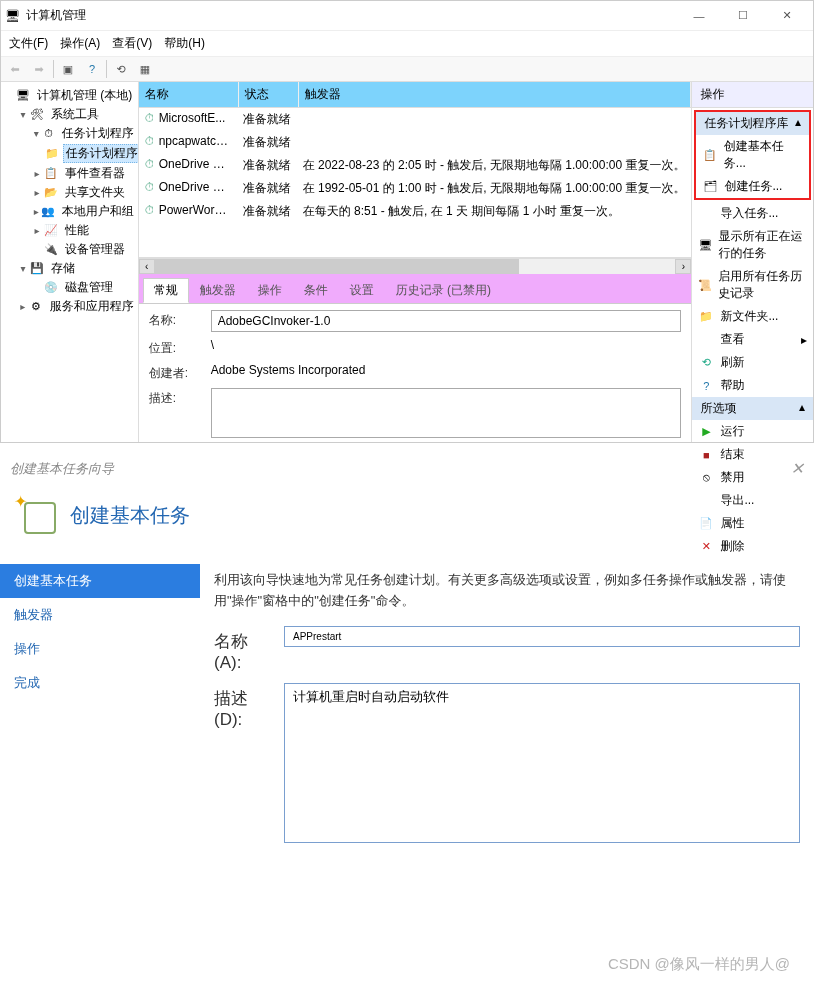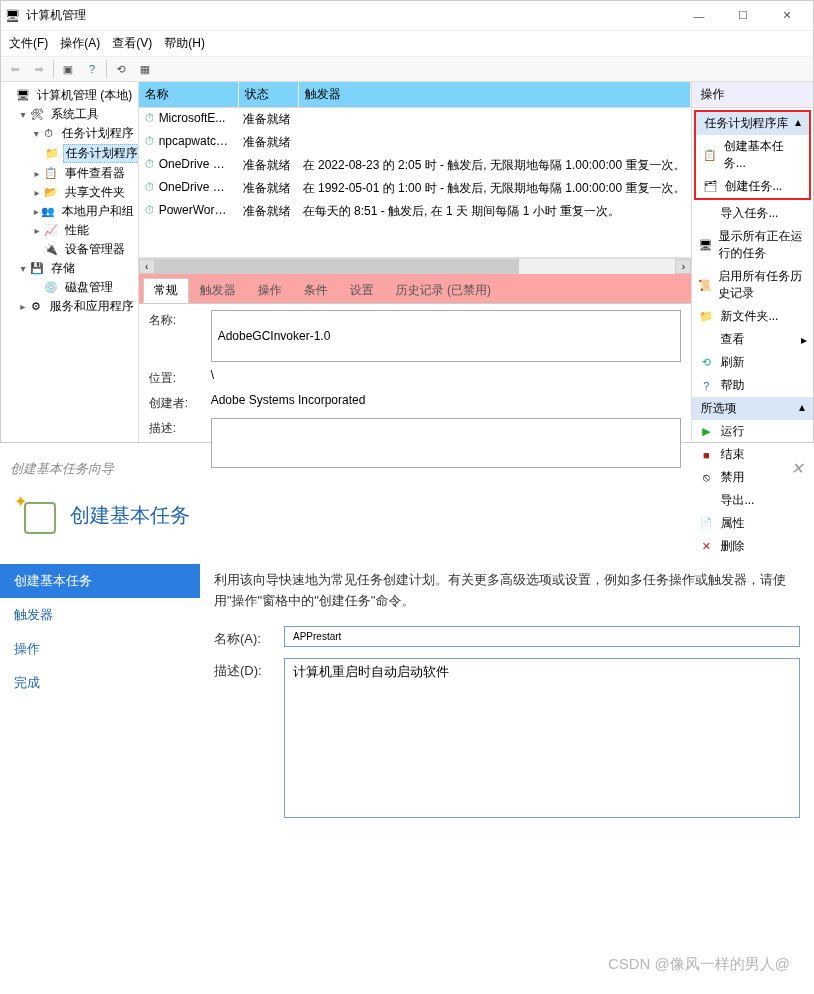--- a/index.html
+++ b/index.html
@@ -31,26 +31,26 @@
 .col-state { width: 60px; }
 .col-trig { flex: 1; }
 .listbody { flex: 0 0 150px; overflow: hidden; border-bottom: 1px solid #ddd; position: relative; }
 .row { display: flex; font-size: 12px; padding: 1px 0; }
 .row > div { padding: 2px 6px; white-space: nowrap; overflow: hidden; text-overflow: ellipsis; }
 .row .ic { width: 14px; text-align: center; color: #5a8; }
 .hscroll { height: 16px; background: #f0f0f0; border-top: 1px solid #ddd; display: flex; }
 .hscroll .btn { width: 16px; background: #e0e0e0; border: 1px solid #ccc; text-align:center; font-size:10px; line-height:14px; }
 .hscroll .track { flex: 1; position: relative; }
 .hscroll .thumb { position: absolute; left: 0; top: 0; bottom: 0; width: 70%; background: #ccc; }
-.tabs { display: flex; border-bottom: 1px solid #ccc; padding: 4px 4px 0; background: #fca5a5; }
+.tabs { display: flex; border-bottom: 1px solid #ccc; padding: 4px 4px 0; background: #f0abfc; }
 .tab { padding: 3px 10px; font-size: 12px; border: 1px solid transparent; color: #555; }
 .tab.active { background: #fff; border: 1px solid #ccc; border-bottom: 1px solid #fff; color: #000; }
 .details { flex: 1; padding: 6px 10px; display: grid; grid-template-columns: 54px 1fr; gap: 6px 8px; align-content: start; }
 .details .lab { color: #333; font-size: 12px; padding-top: 2px; }
-.details input { width: 100%; padding: 18px 6px; border: 1px solid #aaa; font-size: 12px; }
+.details input { width: 100%; padding: 3px 6px; border: 1px solid #aaa; font-size: 12px; }
 .details textarea { width: 100%; height: 50px; border: 1px solid #aaa; padding: 4px; font-size: 12px; resize: none; }
 .actions { width: 150px; display: flex; flex-direction: column; }
 .actions .hdr { background: #eef; padding: 4px 8px; font-size: 12px; border-bottom: 1px solid #ddd; }
 .actions .box { border: 2px solid #e22; margin: 2px; }
 .actions .sec { background: #d8e6f6; padding: 3px 8px; font-size: 12px; display:flex; justify-content:space-between; }
 .actions .item { display: flex; align-items: center; padding: 3px 6px; font-size: 12px; gap: 6px; }
 .actions .item .ic { width: 16px; display: inline-flex; align-items:center; justify-content:center; font-size:11px; }
 
 .wiz { margin-top: 10px; }
 .wizbar { display: flex; align-items: center; padding: 6px 10px; color: #888; font-size: 13px; font-style: italic; }
@@ -60,21 +60,21 @@
 .wizicon .clock { width: 32px; height: 32px; border: 2px solid #8a6; border-radius: 4px; position: absolute; right: 0; bottom: 0; background: #fff; }
 .wizicon .star { position: absolute; top: -4px; left: -4px; font-size: 16px; color: #e9a700; }
 .wizhead h1 { font-size: 20px; font-weight: 400; color: #2367b2; margin: 0; }
 .wizbody { display: flex; min-height: 420px; }
 .wiznav { width: 200px; background: #fff; padding: 4px 0; }
 .wiznav .navitem { padding: 8px 14px; font-size: 13px; color: #2367b2; }
 .wiznav .navitem.active { background: #2b7de0; color: #fff; }
 .wizmain { flex: 1; padding: 10px 14px; }
 .wizmain p { font-size: 13px; line-height: 1.6; color: #333; margin: 0 0 14px; }
 .fieldrow { display: flex; align-items: flex-start; gap: 10px; margin-bottom: 10px; }
-.fieldrow .lab { width: 60px; font-size: 13px; padding-top: 4px; color: #333; }
+.fieldrow .lab { width: 60px; font-size: 17px; padding-top: 4px; color: #333; }
 .fieldrow input { flex: 1; padding: 4px 8px; border: 1px solid #7a9fcf; font-size: 10px; }
 .fieldrow textarea { flex: 1; height: 160px; border: 1px solid #7a9fcf; padding: 4px 8px; font-size: 13px; resize: none; }
 .watermark { position: fixed; bottom: 20px; right: 24px; font-size: 15px; color: rgba(120,120,120,0.55); pointer-events: none; }
 </style>
 </head>
 <body>
 
 <div class="win">
   <div class="titlebar">
     <span>🖥</span>

